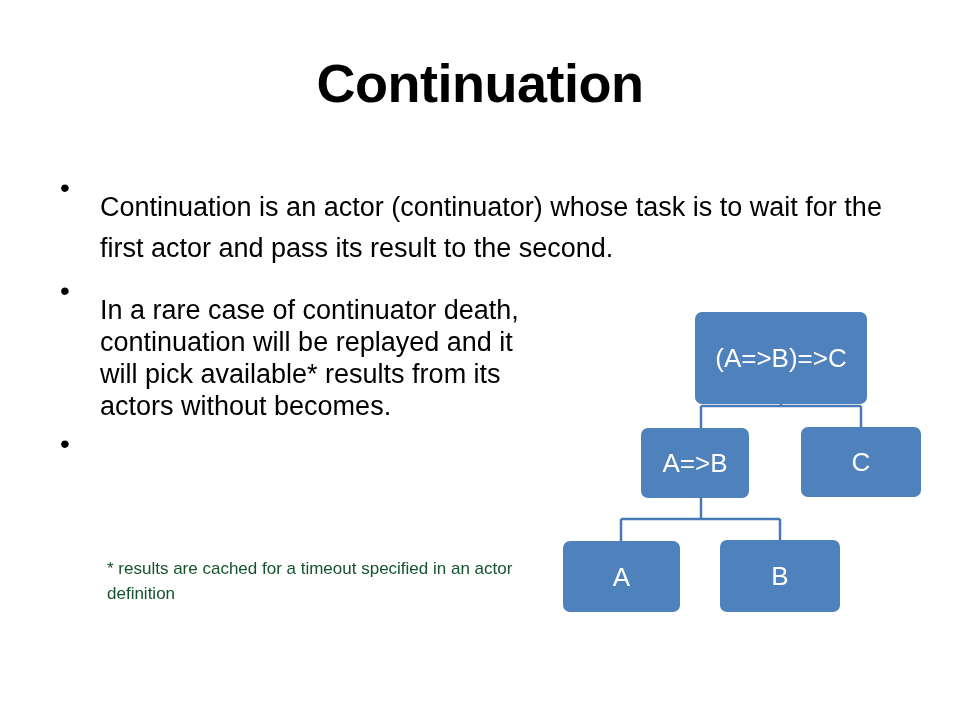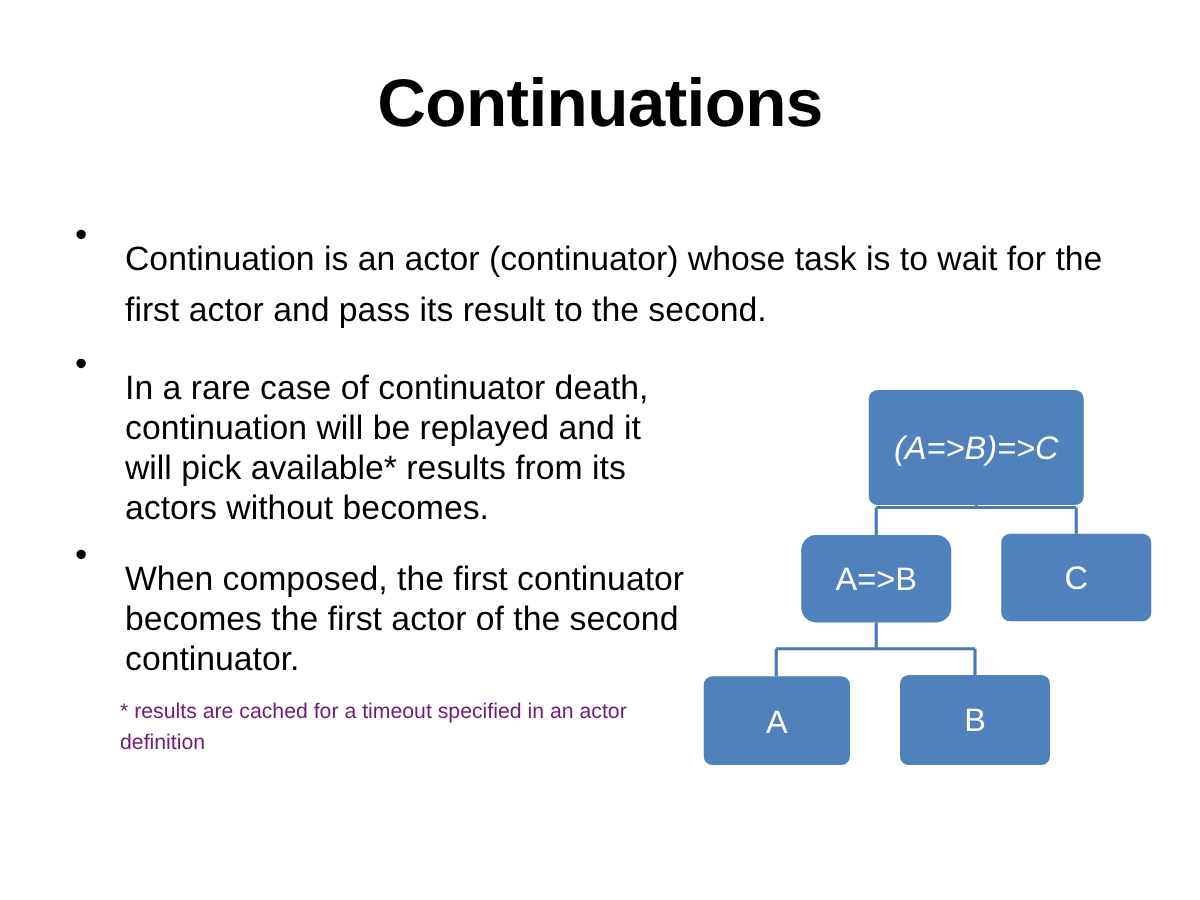--- a/index.html
+++ b/index.html
@@ -62,26 +62,26 @@
   .bullet-row.wide .bullet-text { max-width: 830px; }
   .bullet-row.narrow .bullet-text {
     max-width: 450px;
     line-height: 32px;
   }
   .bullet-row.narrow .bullet-marker { line-height: 32px; }
 
   
   #footnote {
     position: absolute;
-    left: 96px;
+    left: 107px;
     top: 556px;
     width: 420px;
     font-size: 17px;
     line-height: 25px;
-    color: #701a75;
+    color: #14532d;
   }
 
   
   #diagram {
     position: absolute;
     left: 540px;
     top: 300px;
     width: 400px;
     height: 330px;
   }
@@ -92,48 +92,47 @@
     background: #4F81BD;
     color: #ffffff;
     display: flex;
     align-items: center;
     justify-content: center;
     font-size: 26px;
     font-weight: normal;
     line-height: 1;
     white-space: nowrap;
   }
-  #node-root  { left: 155px; top: 12px;  width: 172px; height: 92px; font-style: italic; }
-  #node-ab    { left: 101px; top: 128px; width: 120px; height: 70px; border-radius: 12px; }
+  #node-root  { left: 155px; top: 12px;  width: 172px; height: 92px; }
+  #node-ab    { left: 101px; top: 128px; width: 108px; height: 70px; }
   #node-c     { left: 261px; top: 127px; width: 120px; height: 70px; }
   #node-a     { left:  23px; top: 241px; width: 117px; height: 71px; }
   #node-b     { left: 180px; top: 240px; width: 120px; height: 72px; }
 </style>
 </head>
 <body>
 
 <div id="slide">
 
-  <div id="slide-title">Continuations</div>
+  <div id="slide-title">Continuation</div>
 
   <div id="body-list">
 
     <div class="bullet-row wide">
       <span class="bullet-marker">•</span>
       <span class="bullet-text">Continuation is an actor (continuator) whose task is to wait for the first actor and pass its result to the second.</span>
     </div>
 
     <div class="bullet-row narrow">
       <span class="bullet-marker">•</span>
       <span class="bullet-text">In a rare case of continuator death, continuation will be replayed and it will pick available* results from its actors without becomes.</span>
     </div>
 
     <div class="bullet-row narrow">
       <span class="bullet-marker">•</span>
-      <span class="bullet-text">When composed, the first continuator becomes the first actor of the second continuator.</span>
     </div>
 
   </div>
 
   <div id="footnote">* results are cached for a timeout specified in an actor definition</div>
 
   <div id="diagram">
 
     <svg width="400" height="330">
 

